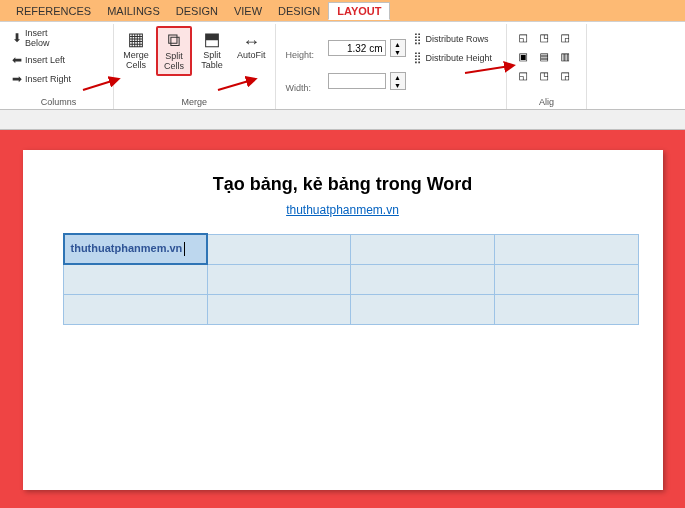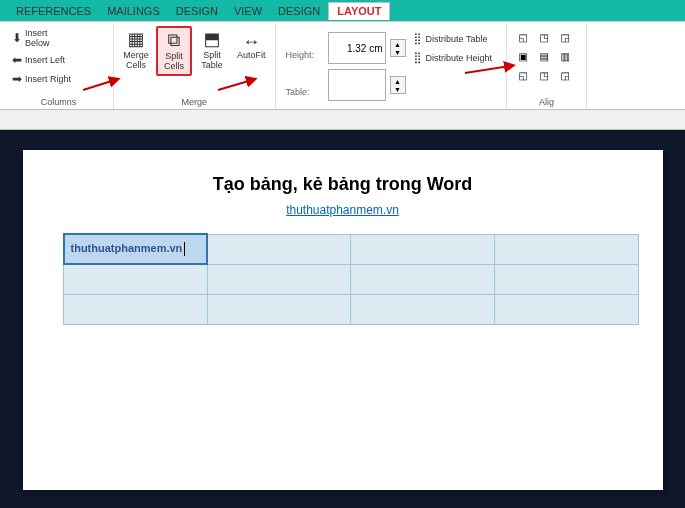--- a/index.html
+++ b/index.html
@@ -1,20 +1,20 @@
 <!DOCTYPE html>
 <html><head>
   <meta charset="utf-8">
   <style>
     * { margin: 0; padding: 0; box-sizing: border-box; }
     body { font-family: 'Segoe UI', Arial, sans-serif; font-size: 11px; background: #f0f0f0; width: 685px; height: 508px; overflow: hidden; }
 
     
     .menu-bar {
-      background: #14b8a6;
+      background: #fdba74;
       display: flex;
       align-items: center;
       height: 22px;
       padding: 0 8px;
       border-bottom: 1px solid #d0d0d0;
     }
     .menu-item {
       padding: 2px 8px;
       font-size: 11px;
       cursor: pointer;
@@ -105,21 +105,21 @@
       gap: 4px;
     }
     .size-label {
       font-size: 9px;
       color: #666;
       width: 38px;
       margin-top: 14px;
     }
     .size-input {
       width: 58px;
-      height: 32px;
+      height: 16px;
       border: 1px solid #ababab;
       font-size: 10px;
       padding: 0 2px;
       text-align: right;
     }
     .spin-btn {
       display: flex;
       flex-direction: column;
       border: 1px solid #ababab;
     }
@@ -181,21 +181,21 @@
     .ruler {
       background: #f0f0f0;
       height: 20px;
       border-bottom: 1px solid #c0c0c0;
       position: relative;
       overflow: hidden;
     }
 
     
     .doc-area {
-      background: #0f172a;
+      background: #ef4444;
       flex: 1;
       display: flex;
       justify-content: center;
       padding: 20px;
       height: calc(508px - 22px - 88px - 20px);
       overflow: hidden;
     }
     .doc-page {
       background: white;
       width: 640px;
@@ -341,30 +341,30 @@
       <div class="size-row">
         <span class="size-label">Height:</span>
         <input type="text" class="size-input" value="1.32 cm" style="">
         <div class="spin-btn">
           <div class="spin-arrow">▲</div>
           <div class="spin-arrow">▼</div>
         </div>
         <div class="dist-buttons">
           <div class="dist-btn">
             <span class="d-icon">⣿</span>
-            <span>Distribute Table</span>
+            <span>Distribute Rows</span>
           </div>
           <div class="dist-btn">
             <span class="d-icon">⣿</span>
             <span>Distribute Height</span>
           </div>
         </div>
       </div>
       <div class="size-row">
-        <span class="size-label">Table:</span>
+        <span class="size-label">Width:</span>
         <input type="text" class="size-input" value="" style="">
         <div class="spin-btn">
           <div class="spin-arrow">▲</div>
           <div class="spin-arrow">▼</div>
         </div>
       </div>
     </div>
   </div>
 
   <div class="ribbon-group" style="min-width:80px; padding-bottom:14px;">

